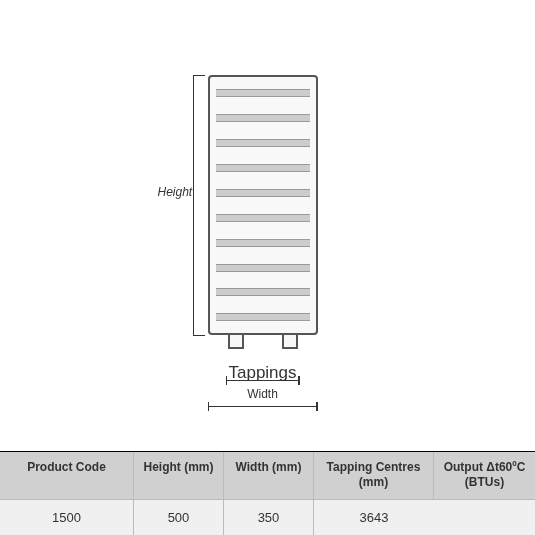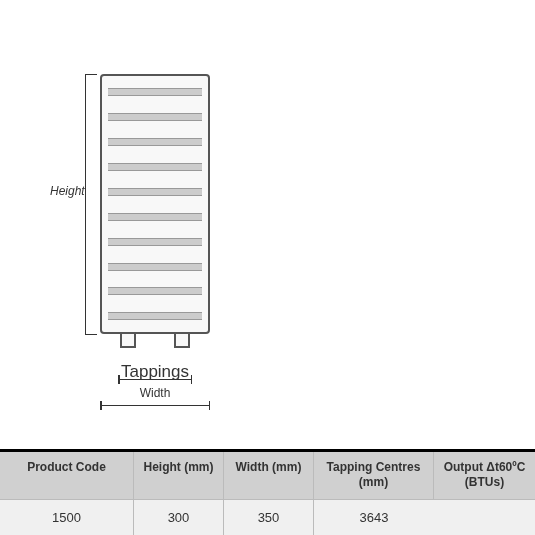--- a/index.html
+++ b/index.html
@@ -18,20 +18,21 @@
       display: flex;
       flex-direction: column;
     }
 
     
     .diagram-area {
       flex: 1;
       background: #ffffff;
       display: flex;
       align-items: center;
+      justify-content: center;
       position: relative;
       padding: 20px;
     }
 
     .diagram-container {
       position: relative;
       width: 280px;
       height: 340px;
     }
 
@@ -224,21 +225,21 @@
       transform: translateX(-50%);
       top: 0px;
       font-size: 12px;
       color: #333;
       white-space: nowrap;
     }
 
     
     .table-area {
       background: #e8e8e8;
-      border-top: 3px solid #000000;
+      border-top: 1px solid #000000;
     }
 
     .table-header {
       display: grid;
       grid-template-columns: 134px 90px 90px 120px 101px;
       background: #d0d0d0;
       border-bottom: 1px solid #bbb;
     }
 
     .table-header .col {
@@ -330,20 +331,20 @@
     <div class="table-header">
       <div class="col">Product Code</div>
       <div class="col">Height (mm)</div>
       <div class="col">Width (mm)</div>
       <div class="col">Tapping Centres (mm)</div>
       <div class="col">Output Δt60ºC (BTUs)</div>
     </div>
 
     <div class="table-row-data">
       <div class="cell">1500</div>
-      <div class="cell">300</div>
+      <div class="cell">500</div>
       <div class="cell">350</div>
       <div class="cell">3643</div>
     </div>
 
   </div>
 
 </div>
 
 </body></html>

